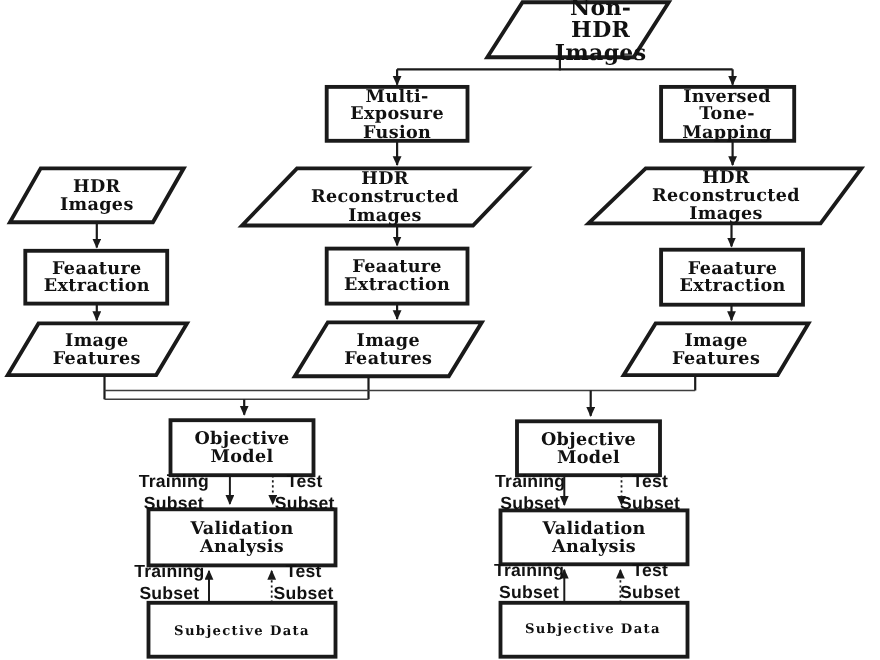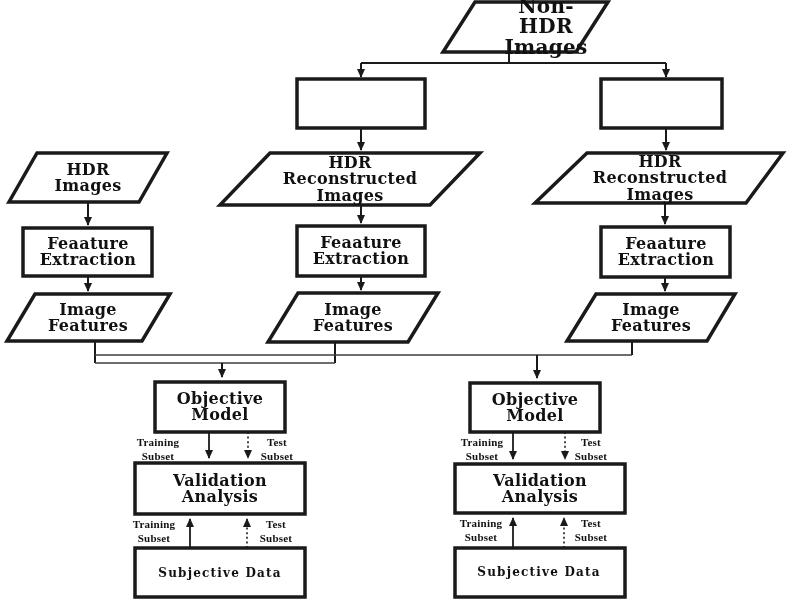--- a/index.html
+++ b/index.html
@@ -23,23 +23,23 @@
     line-height: 1.02;
     letter-spacing: 0.3px;
     color: #111111;
   }
   .node-label.wide { letter-spacing: 1.2px; font-size: 12px; }
   .edge-label {
     position: absolute;
     transform: translate(-50%, -50%);
     text-align: center;
     white-space: pre-line;
-    font-family: Liberation Serif, serif;
+    font-family: Liberation Sans, sans-serif;
     font-weight: 700;
-    font-size: 11px;
+    font-size: 16px;
     line-height: 1.28;
     letter-spacing: 0.2px;
     color: #111111;
   }
   .shape { fill: none; stroke: #1a1a1a; stroke-width: 3.5; }
   .conn  { stroke: #1a1a1a; stroke-width: 2; fill: none; }
   .bus   { stroke: #3d3d3d; stroke-width: 1.4; fill: none; }
   .subset-solid  { stroke: #1a1a1a; stroke-width: 1.8; fill: none; }
   .subset-dotted { stroke: #1a1a1a; stroke-width: 1.6; fill: none; stroke-dasharray: 2 2.6; }
 </style>
@@ -112,20 +112,26 @@
 
     <line class="subset-solid" marker-end="url(#arrow)" x1="190" y1="548" x2="190" y2="519"></line>
     <line class="subset-dotted" marker-end="url(#arrow)" x1="247" y1="548" x2="247" y2="519"></line>
     <line class="subset-solid" marker-end="url(#arrow)" x1="513" y1="548" x2="513" y2="518"></line>
     <line class="subset-dotted" marker-end="url(#arrow)" x1="564" y1="548" x2="564" y2="518"></line>
   </svg>
 
   <div class="node-label" style="left:546px; top:27px; font-size:20px;">Non-
 HDR
 Images</div>
+  <div class="node-label" style="left:361px; top:104px;">Multi-
+Exposure
+Fusion</div>
+  <div class="node-label" style="left:661px; top:104px;">Inversed
+Tone-
+Mapping</div>
 
   <div class="node-label" style="left:88px; top:178px;">HDR
 Images</div>
   <div class="node-label" style="left:350px; top:179px;">HDR
 Reconstructed
 Images</div>
   <div class="node-label" style="left:660px; top:178px;">HDR
 Reconstructed
 Images</div>
 

